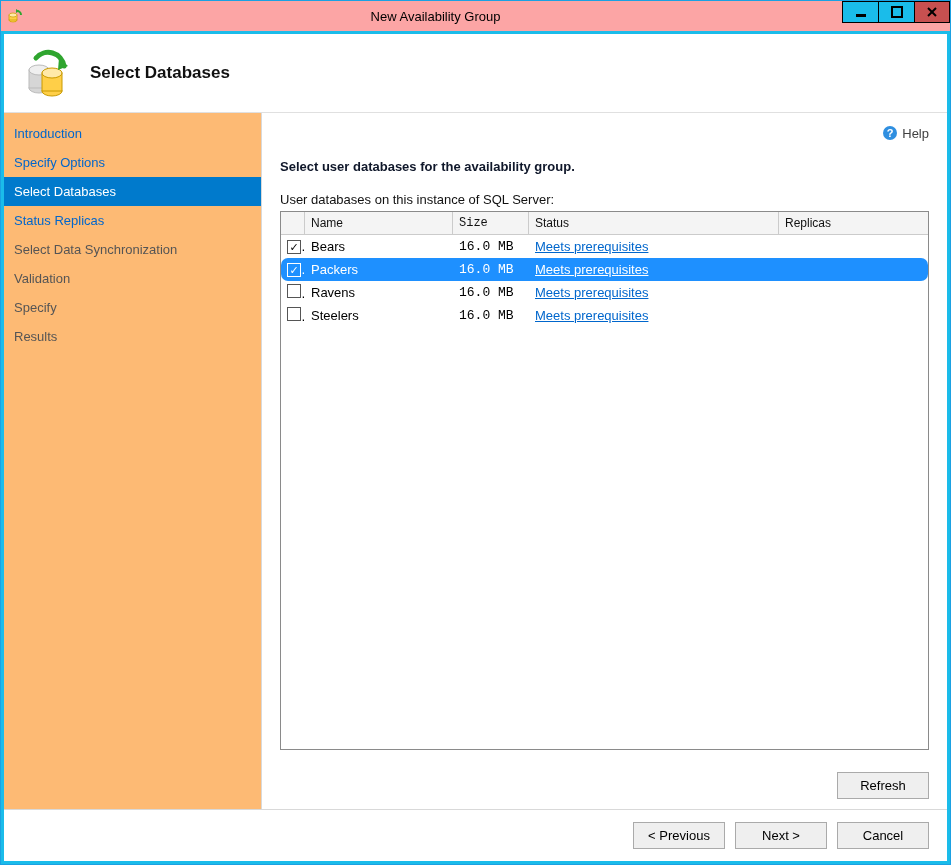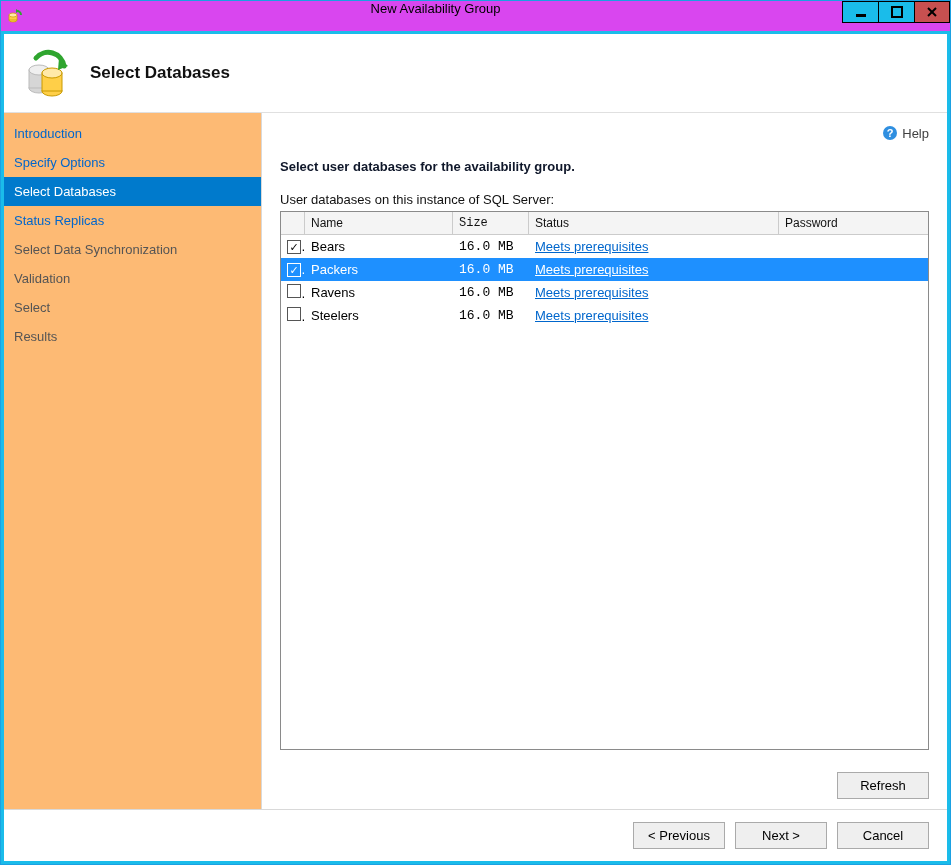--- a/index.html
+++ b/index.html
@@ -5,22 +5,22 @@
   * { box-sizing: border-box; }
   html, body { margin: 0; padding: 0; font-family: "Segoe UI", Tahoma, sans-serif; font-size: 12px; }
   .window {
     width: 951px; height: 865px;
     background: #ffffff;
     display: flex; flex-direction: column;
     border: 1px solid #1ba1e2;
   }
   .titlebar {
     height: 30px;
-    background: #d946ef;
-    display: flex; 
+    background: #fca5a5;
+    display: flex; align-items: center;
     position: relative;
   }
   .titlebar-icon {
     width: 28px; height: 30px;
     display: flex; align-items: center; justify-content: center;
   }
   .titlebar-title {
     flex: 1;
     text-align: center;
     font-size: 13px;
@@ -136,21 +136,21 @@
   .grid-row {
     display: flex;
     font-size: 13px;
     align-items: center;
     height: 23px;
   }
   .grid-row .cell {
     padding: 1px 6px;
     overflow: hidden; white-space: nowrap; text-overflow: ellipsis;
   }
-  .grid-row.selected { background: #1e90ff; color: #fff; }
+  .grid-row.selected { background: #1e90ff; color: #fff; border-radius: 7px; }
   .grid-row.selected .status-link { color: #fff; }
   .checkbox {
     width:14px; height:14px;
     border:1px solid #555;
     background:#fff;
     display:inline-flex; align-items:center; justify-content:center;
     cursor:pointer;
   }
   .grid-row.selected .checkbox { border-color:#fff; background:transparent; }
   .checkbox.checked::after {
@@ -235,21 +235,21 @@
 
       <div class="split">
 
         <div class="sidebar" id="sidebar">
             <div class="nav-item">Introduction</div>
             <div class="nav-item">Specify Options</div>
             <div class="nav-item selected">Select Databases</div>
             <div class="nav-item">Status Replicas</div>
             <div class="nav-item disabled">Select Data Synchronization</div>
             <div class="nav-item disabled">Validation</div>
-            <div class="nav-item disabled">Select</div>
+            <div class="nav-item disabled">Specify</div>
             <div class="nav-item disabled">Results</div>
           </div>
 
         <div class="main">
           <div class="help-row">
             <span class="help-icon">
               <svg width="16" height="16" viewBox="0 0 16 16">
                 <circle cx="8" cy="8" r="7" fill="#2f8fe0"></circle>
                 <text x="8" y="12" text-anchor="middle" font-size="11" font-weight="bold" fill="#fff">?</text>
               </svg>
@@ -259,21 +259,21 @@
 
           <div class="instruction">Select user databases for the availability group.</div>
           <div class="subcaption">User databases on this instance of SQL Server:</div>
 
           <div class="grid-wrap">
             <div class="grid-header">
               <div class="col col-check"></div>
               <div class="col col-name">Name</div>
               <div class="col col-size">Size</div>
               <div class="col col-status">Status</div>
-              <div class="col col-pass">Password</div>
+              <div class="col col-pass">Replicas</div>
             </div>
             <div class="grid-body" id="grid-body">
                 <div class="grid-row">
                   <div class="cell col-check"><span class="checkbox checked"></span></div>
                   <div class="cell col-name">Bears</div>
                   <div class="cell col-size">16.0 MB</div>
                   <div class="cell col-status"><span class="status-link">Meets prerequisites</span></div>
                   <div class="cell col-pass"></div>
                 </div>
                 <div class="grid-row selected">

